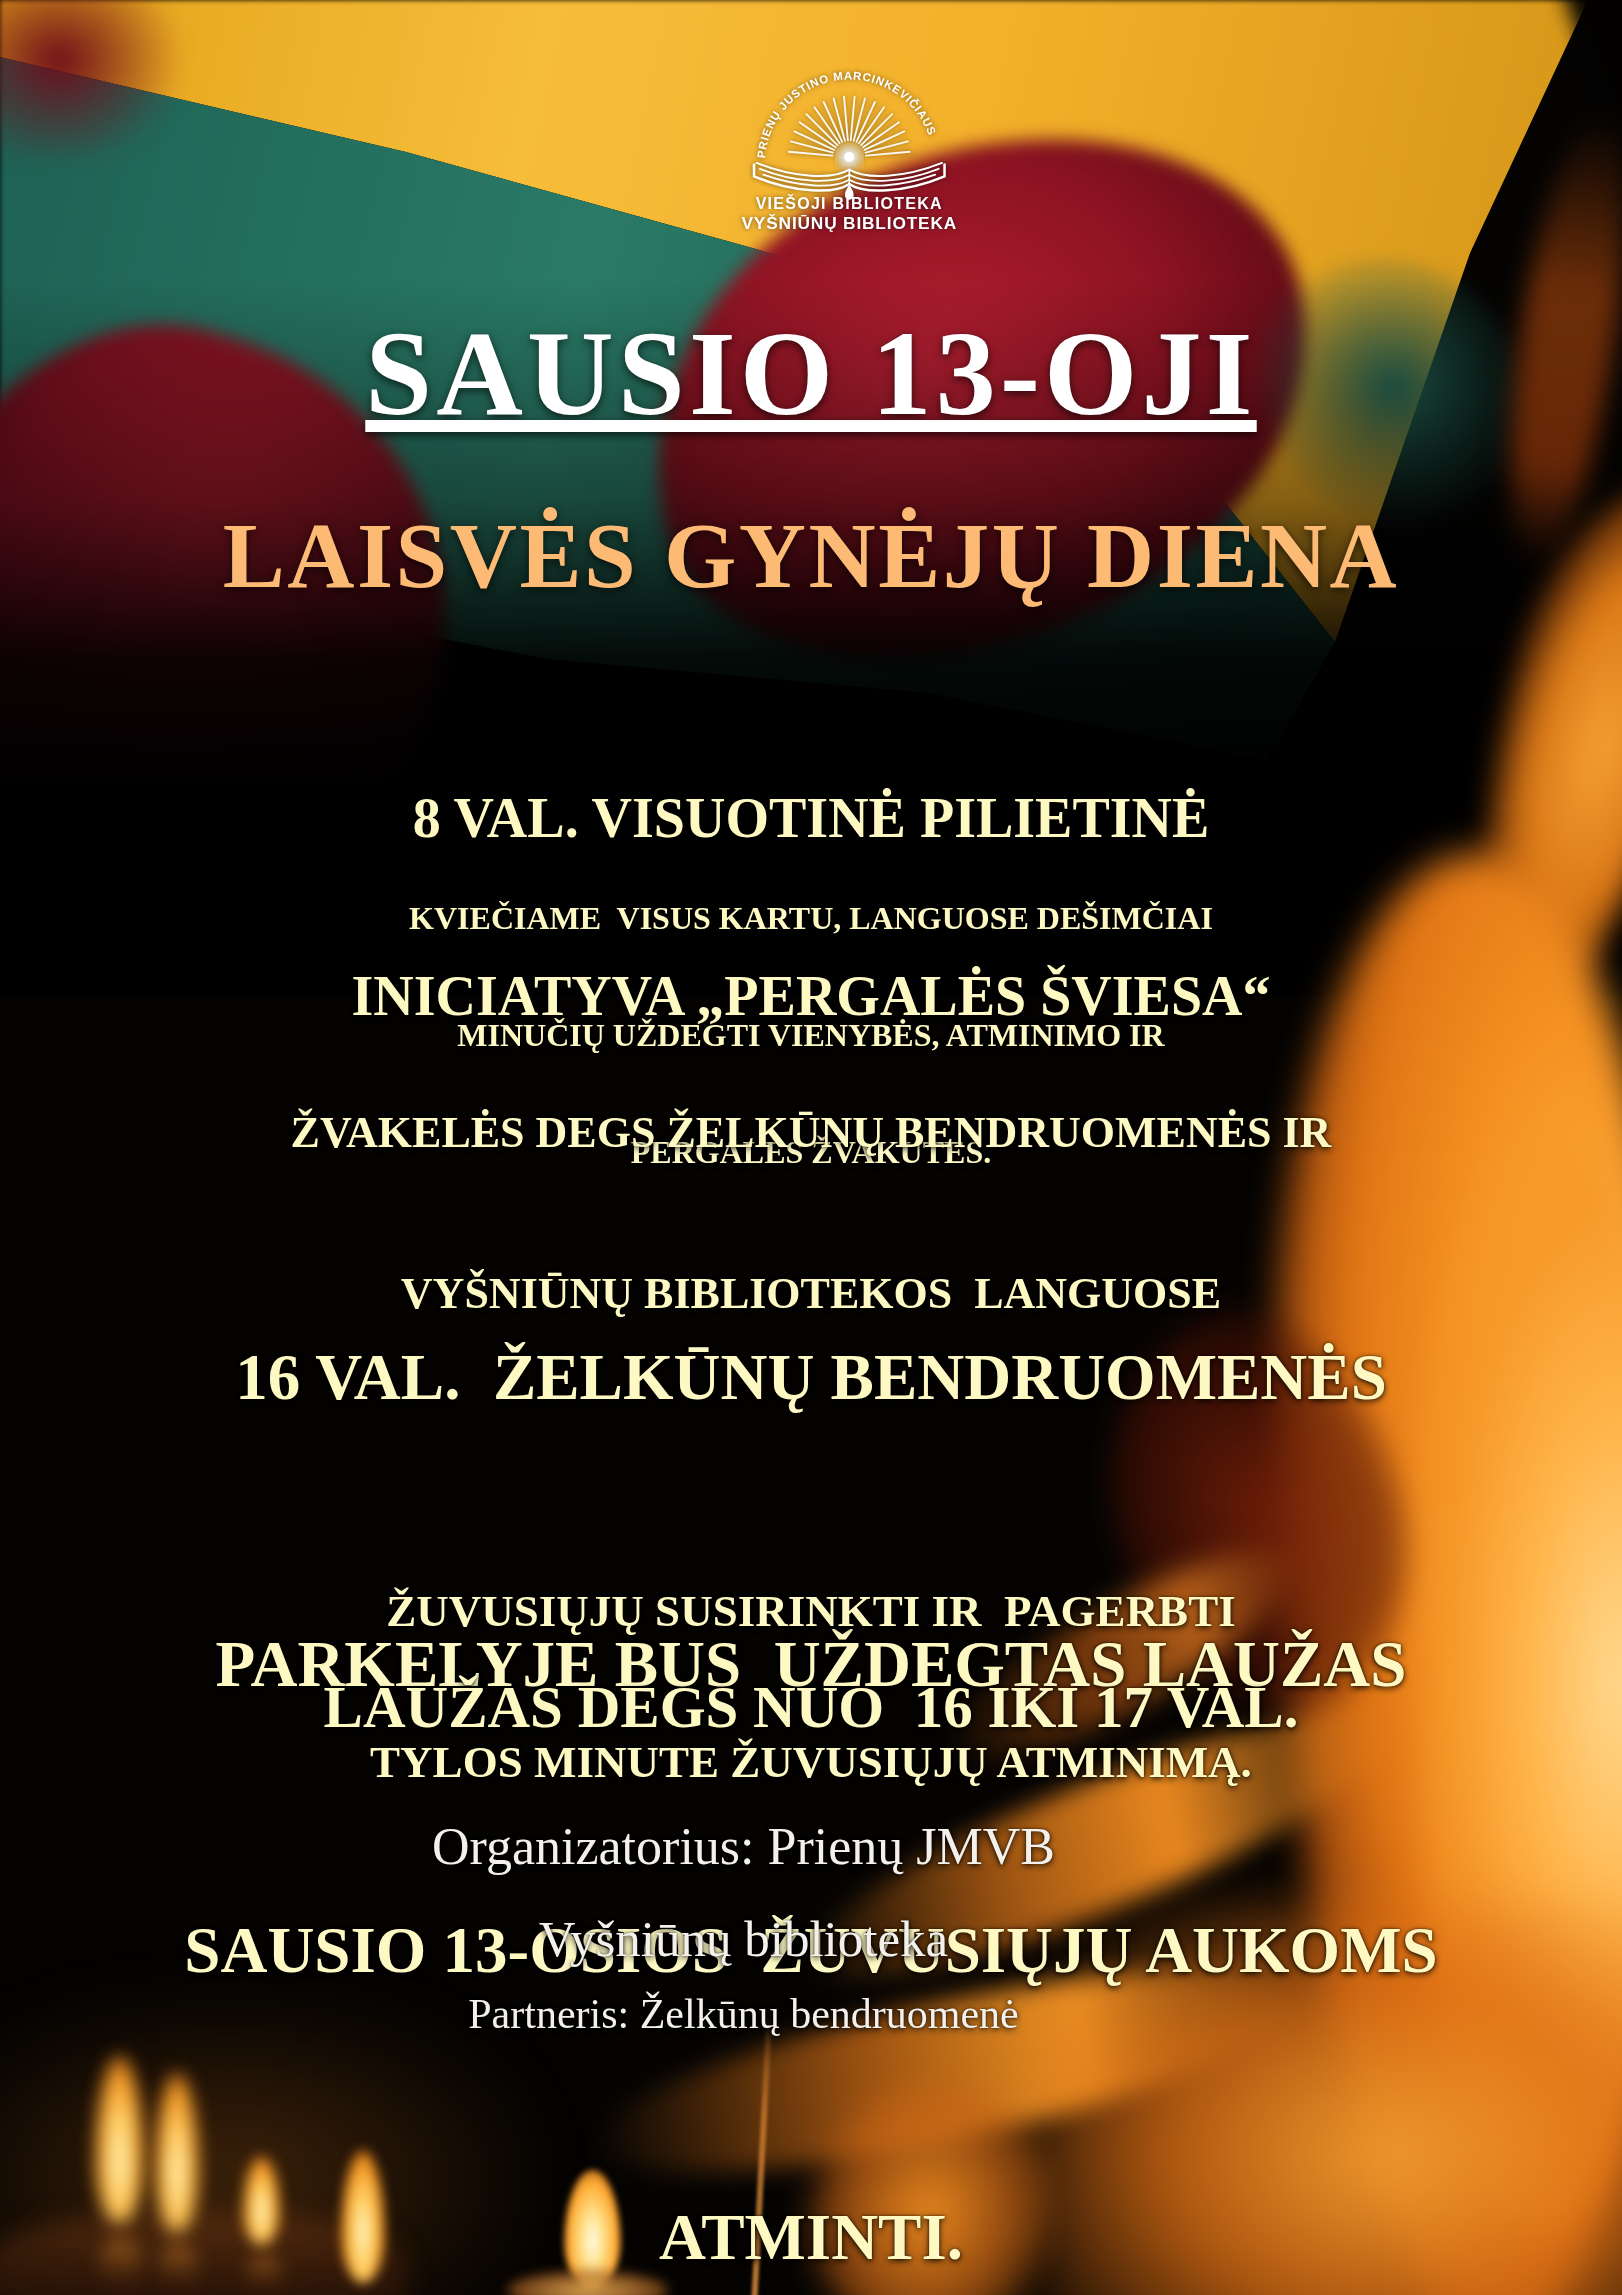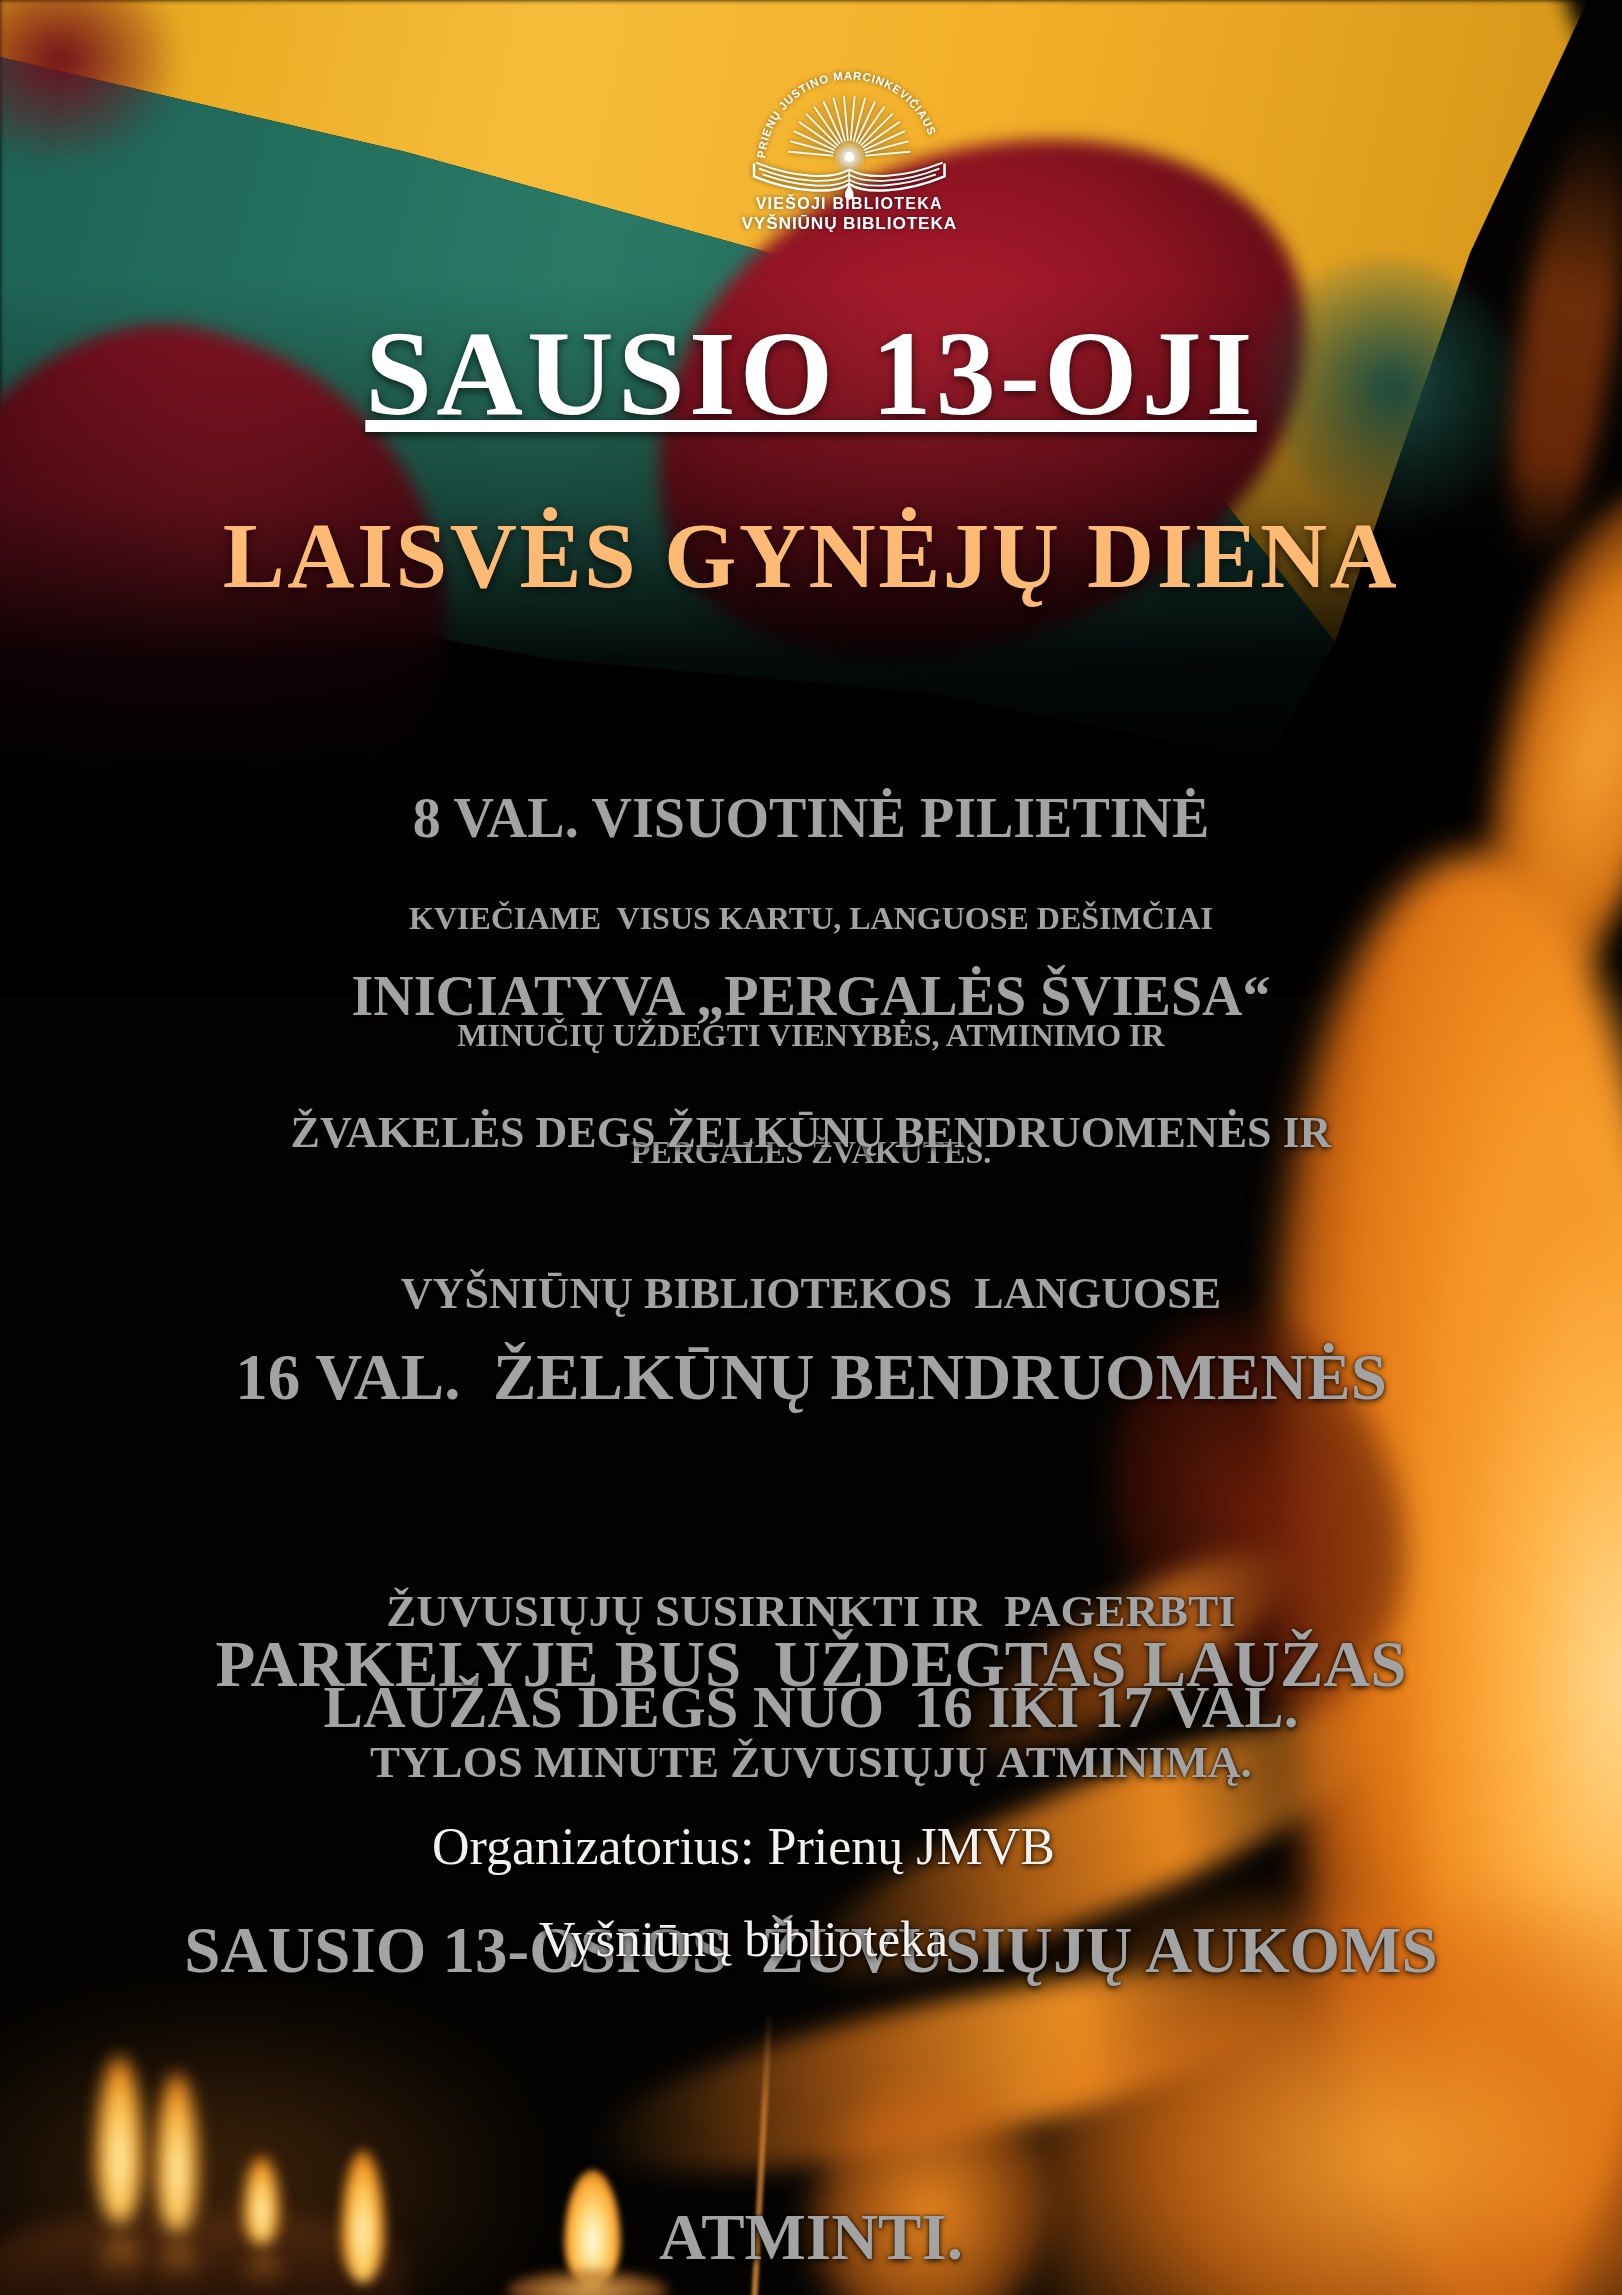--- a/index.html
+++ b/index.html
@@ -147,21 +147,21 @@
   .c-strand{
     position:absolute; left:759px; top:2011px; width:6px; height:287px;
     background:linear-gradient(to bottom,rgba(160,80,25,0) 0%,rgba(215,130,50,0.7) 35%,rgba(230,150,60,0.8) 100%);
     transform:rotate(3deg); filter:blur(1.7px);
   }
   
   .logo{position:absolute; left:735px; top:66px; width:237px; height:177px;
         filter:drop-shadow(0 0.8px 2.5px rgba(0,0,0,0.55));}
   
   .txt{position:absolute; left:0; width:1622px; text-align:center; white-space:pre-wrap;
-       color:#a3a3a3; text-shadow:0 1.7px 6.8px rgba(0,0,0,0.85),0 0 2.5px rgba(0,0,0,0.6); z-index:6;}
+       color:#fef9c3; text-shadow:0 1.7px 6.8px rgba(0,0,0,0.85),0 0 2.5px rgba(0,0,0,0.6); z-index:6;}
   .title   {top:314px;  font-size:120px; line-height:1; font-weight:bold; letter-spacing:4.2px;
             color:#ffffff; text-shadow:0 3.4px 8.4px rgba(0,0,0,0.65);text-decoration:underline;}
   .subtitle{top:509px;  font-size:93px; line-height:1; font-weight:bold; letter-spacing:2.5px;
             color:#fdba74; text-shadow:0 3.4px 8.4px rgba(0,0,0,0.65);}
   .h8      {top:670px;  font-size:56px;  line-height:1.06; font-weight:bold;}
   .body1   {top:821px;  font-size:32px;  line-height:1.22; font-weight:bold;}
   .note1   {top:999px; font-size:44px;  line-height:1.22; font-weight:bold;}
   .h16     {top:1139px; font-size:65px;  line-height:1.47; font-weight:bold;}
   .body2   {top:1485px; font-size:45px;  line-height:1.12; font-weight:bold;}
   .time    {top:1678px; font-size:59px;  line-height:1;    font-weight:bold;}
@@ -286,15 +286,16 @@
 
   <div class="txt body2">
     <div>ŽUVUSIŲJŲ SUSIRINKTI IR  PAGERBTI</div>
     <div>TYLOS MINUTE ŽUVUSIŲJŲ ATMINIMĄ.</div>
   </div>
 
   <div class="txt time">LAUŽAS DEGS NUO  16 IKI 17 VAL.</div>
 
   <div class="txt foot org">Organizatorius: Prienų JMVB</div>
   <div class="txt foot org2">Vyšniūnų biblioteka</div>
+  <div class="txt foot partner">Partneris: Želkūnų bendruomenė</div>
 
 </div>
 
 
 </body></html>

